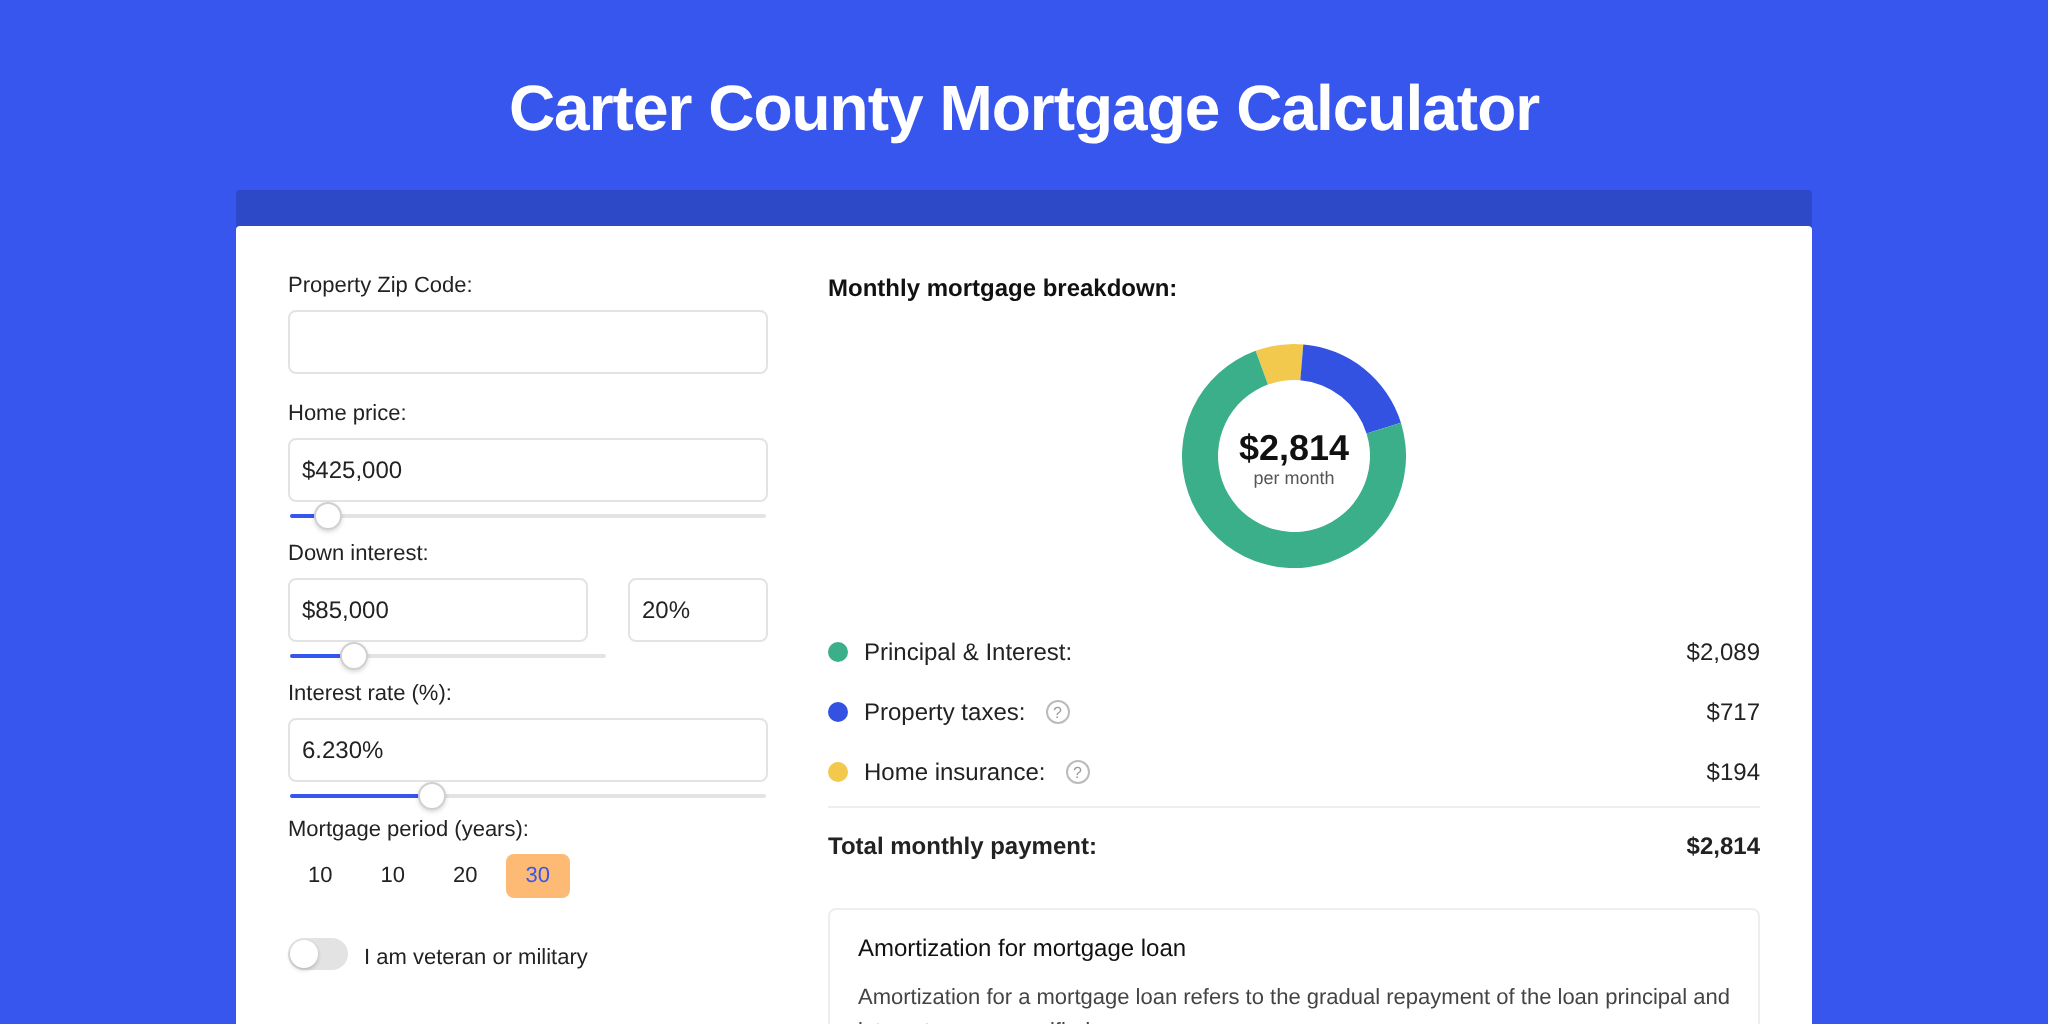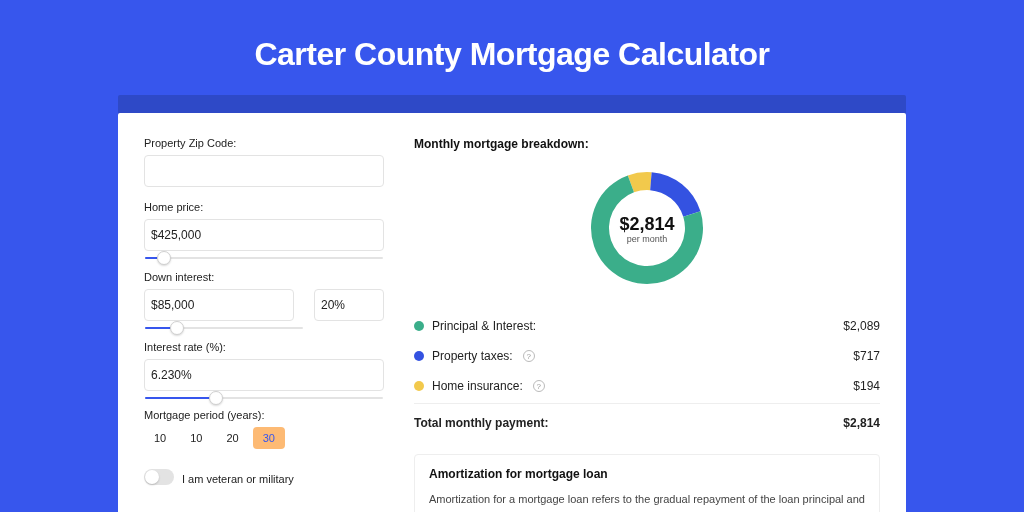--- a/index.html
+++ b/index.html
@@ -171,21 +171,21 @@
   .total-row .legend-value { font-weight: 700; }
 
   .amort-box {
     border: 1px solid #eee;
     border-radius: 4px;
     padding: 12px 14px 0 14px;
     margin-top: 16px;
   }
   .amort-title {
     font-size: 12px;
-    font-weight: 700;
+    font-weight: 400;
     color: #111;
     margin-bottom: 10px;
   }
   .amort-text {
     font-size: 11px;
     color: #444;
     line-height: 1.5;
   }
 </style>
 </head>

